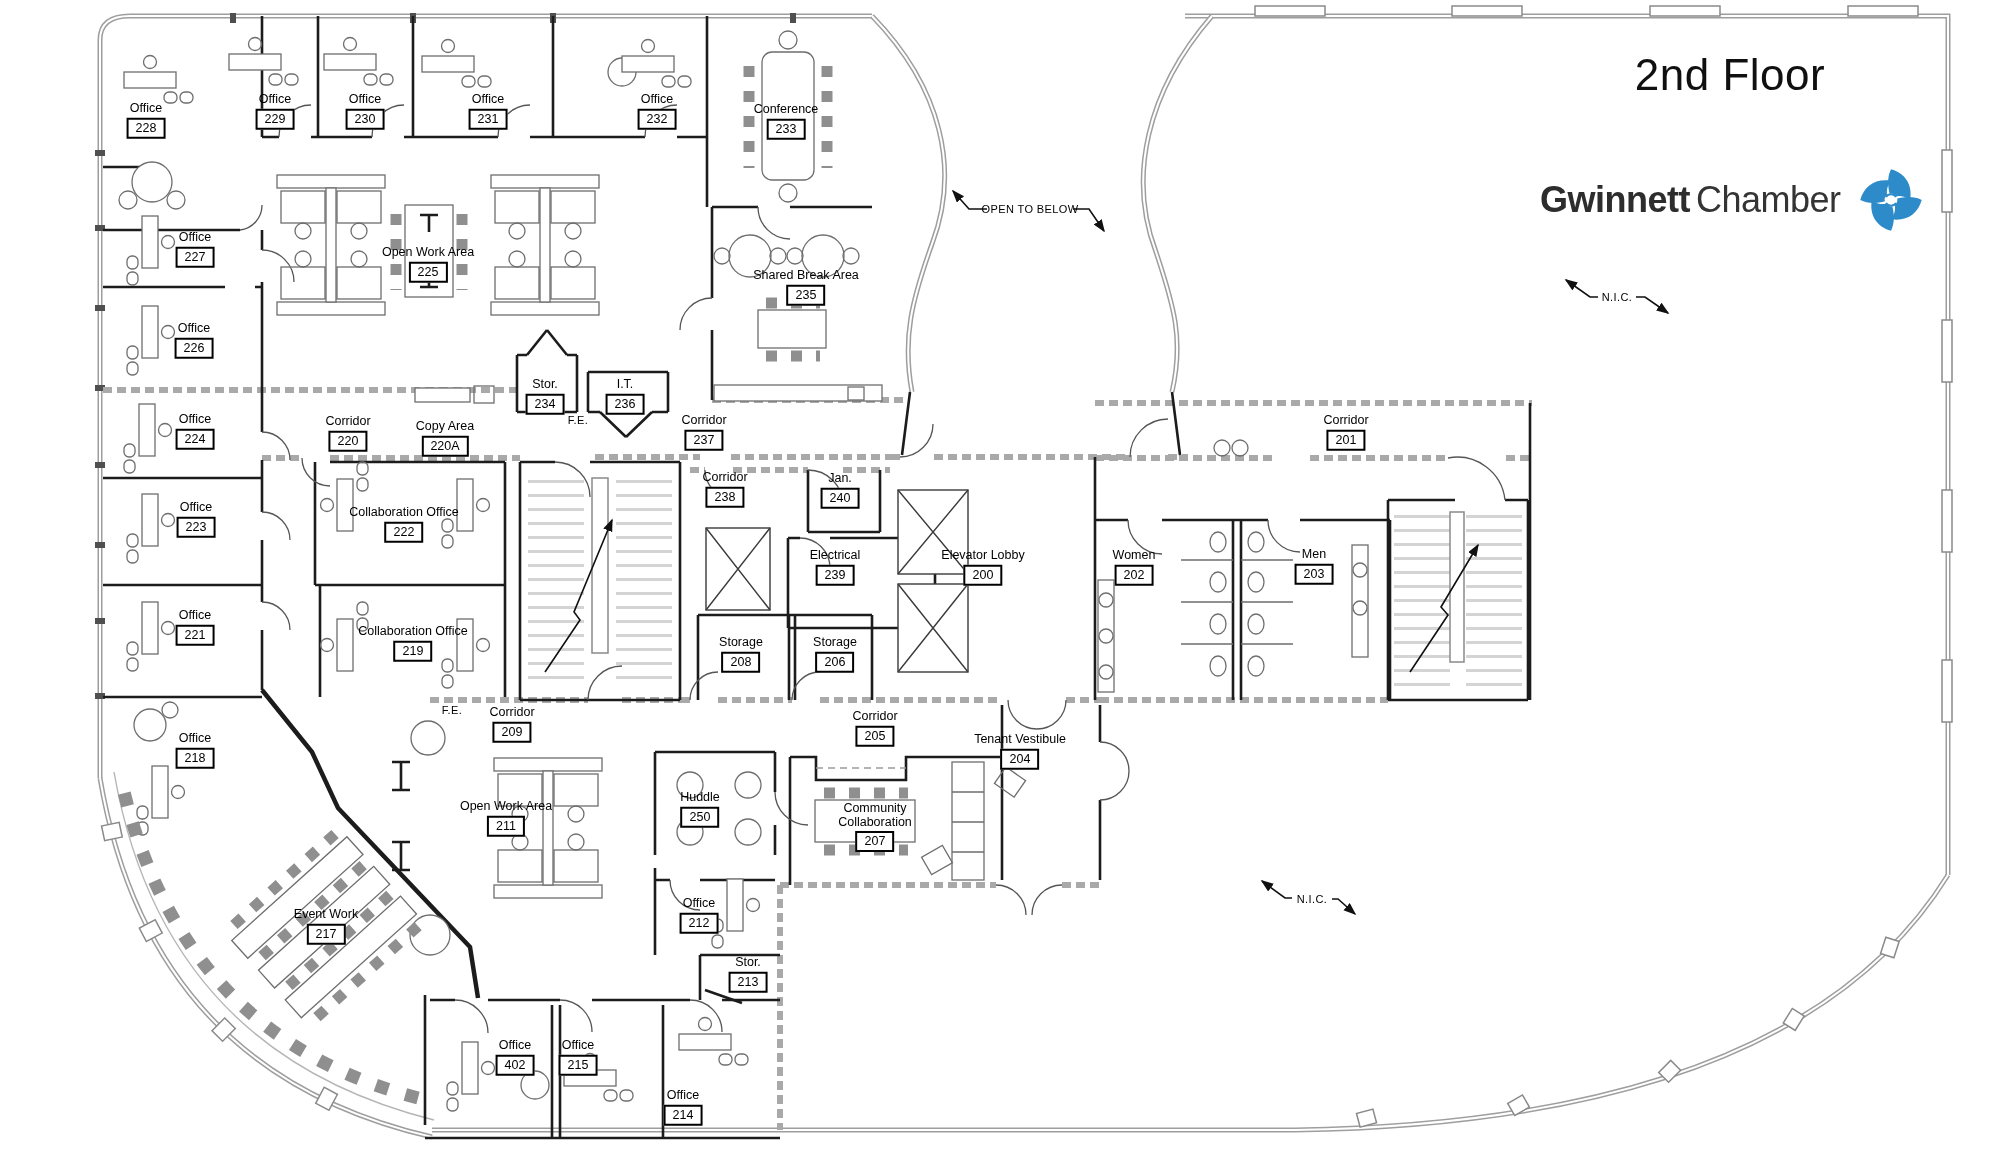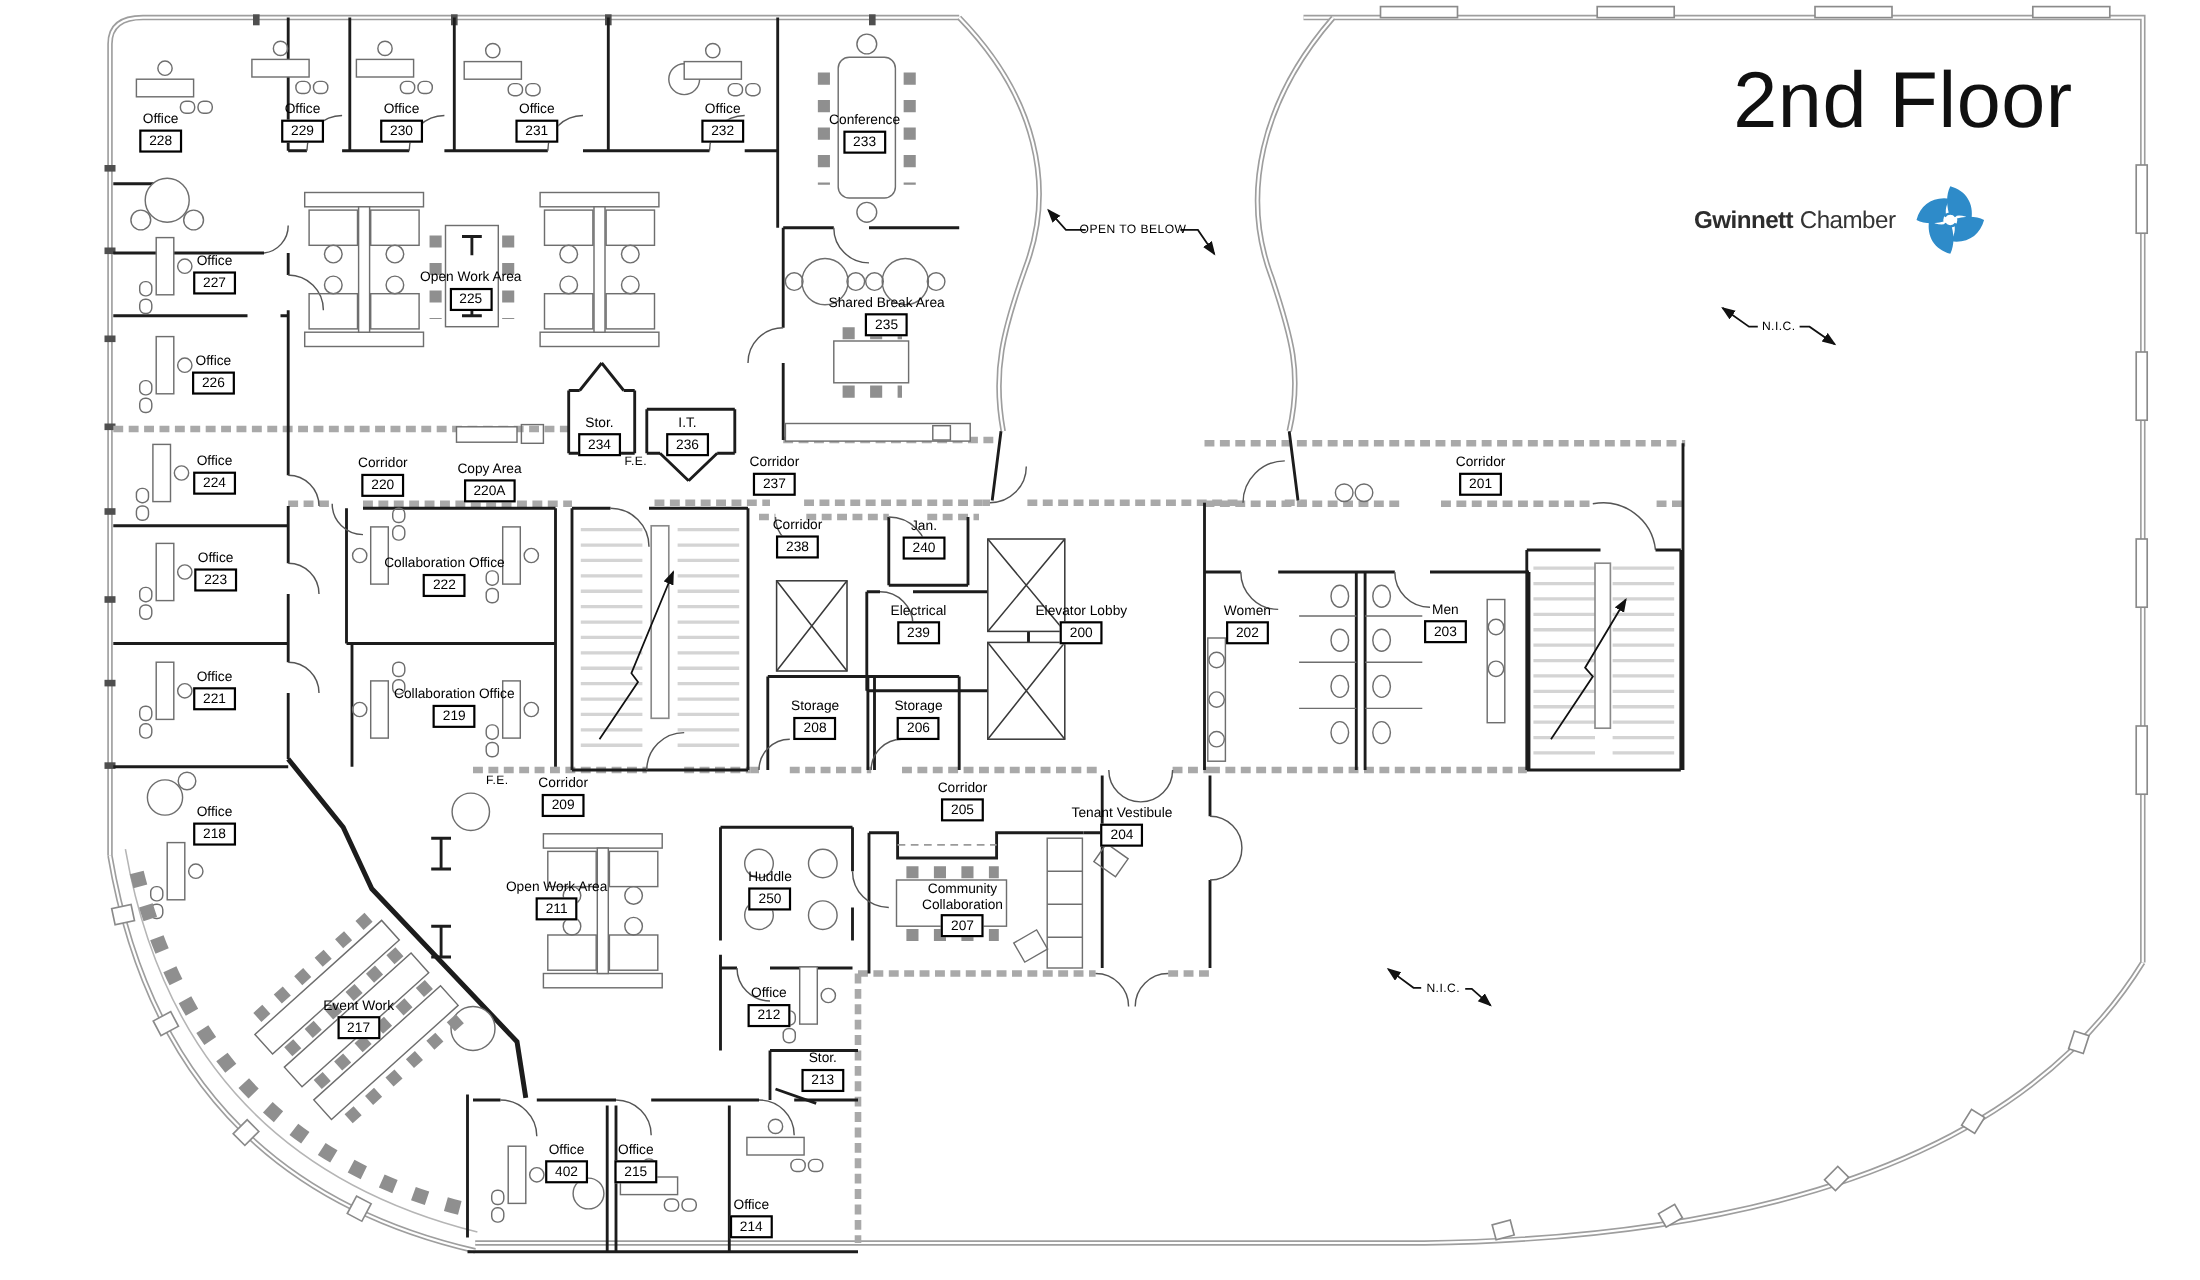--- a/index.html
+++ b/index.html
@@ -29,24 +29,24 @@
   
   .room-label{position:absolute;transform:translate(-50%,-50%);text-align:center;z-index:5;}
   .room-name{font-size:12.5px;line-height:1.08;white-space:pre-line;color:#000;margin-bottom:2px;}
   .room-num{display:inline-block;border:2.2px solid #000;background:#fff;padding:0 7px;
             font-size:12.5px;line-height:17px;color:#000;}
   .annot{position:absolute;transform:translate(-50%,-50%);font-size:11px;letter-spacing:.4px;
          color:#000;z-index:5;white-space:nowrap;}
 
   
   .titleblock{position:absolute;left:1520px;top:50px;width:420px;z-index:6;}
-  .page-title{margin:0;font-size:72px;font-weight:500;letter-spacing:.5px;color:#101010;
+  .page-title{margin:0;font-size:44px;font-weight:500;letter-spacing:.5px;color:#101010;
               text-align:center;font-family:"Liberation Sans",sans-serif;}
   .brand{position:absolute;left:20px;top:118px;display:flex;align-items:center;gap:8px;}
-  .brand-text{font-size:22px;color:#2d2d2d;white-space:nowrap;letter-spacing:-.5px;}
+  .brand-text{font-size:36px;color:#2d2d2d;white-space:nowrap;letter-spacing:-.5px;}
   .brand-text .b{font-weight:700;}
   .brand-text .l{font-weight:400;margin-left:6px;color:#343434;}
   .mark{width:64px;height:64px;margin-left:10px;}
 </style>
 </head>
 <body>
 
 <div class="plan">
 
   <svg class="plan-svg" viewBox="0 0 2000 1164">

